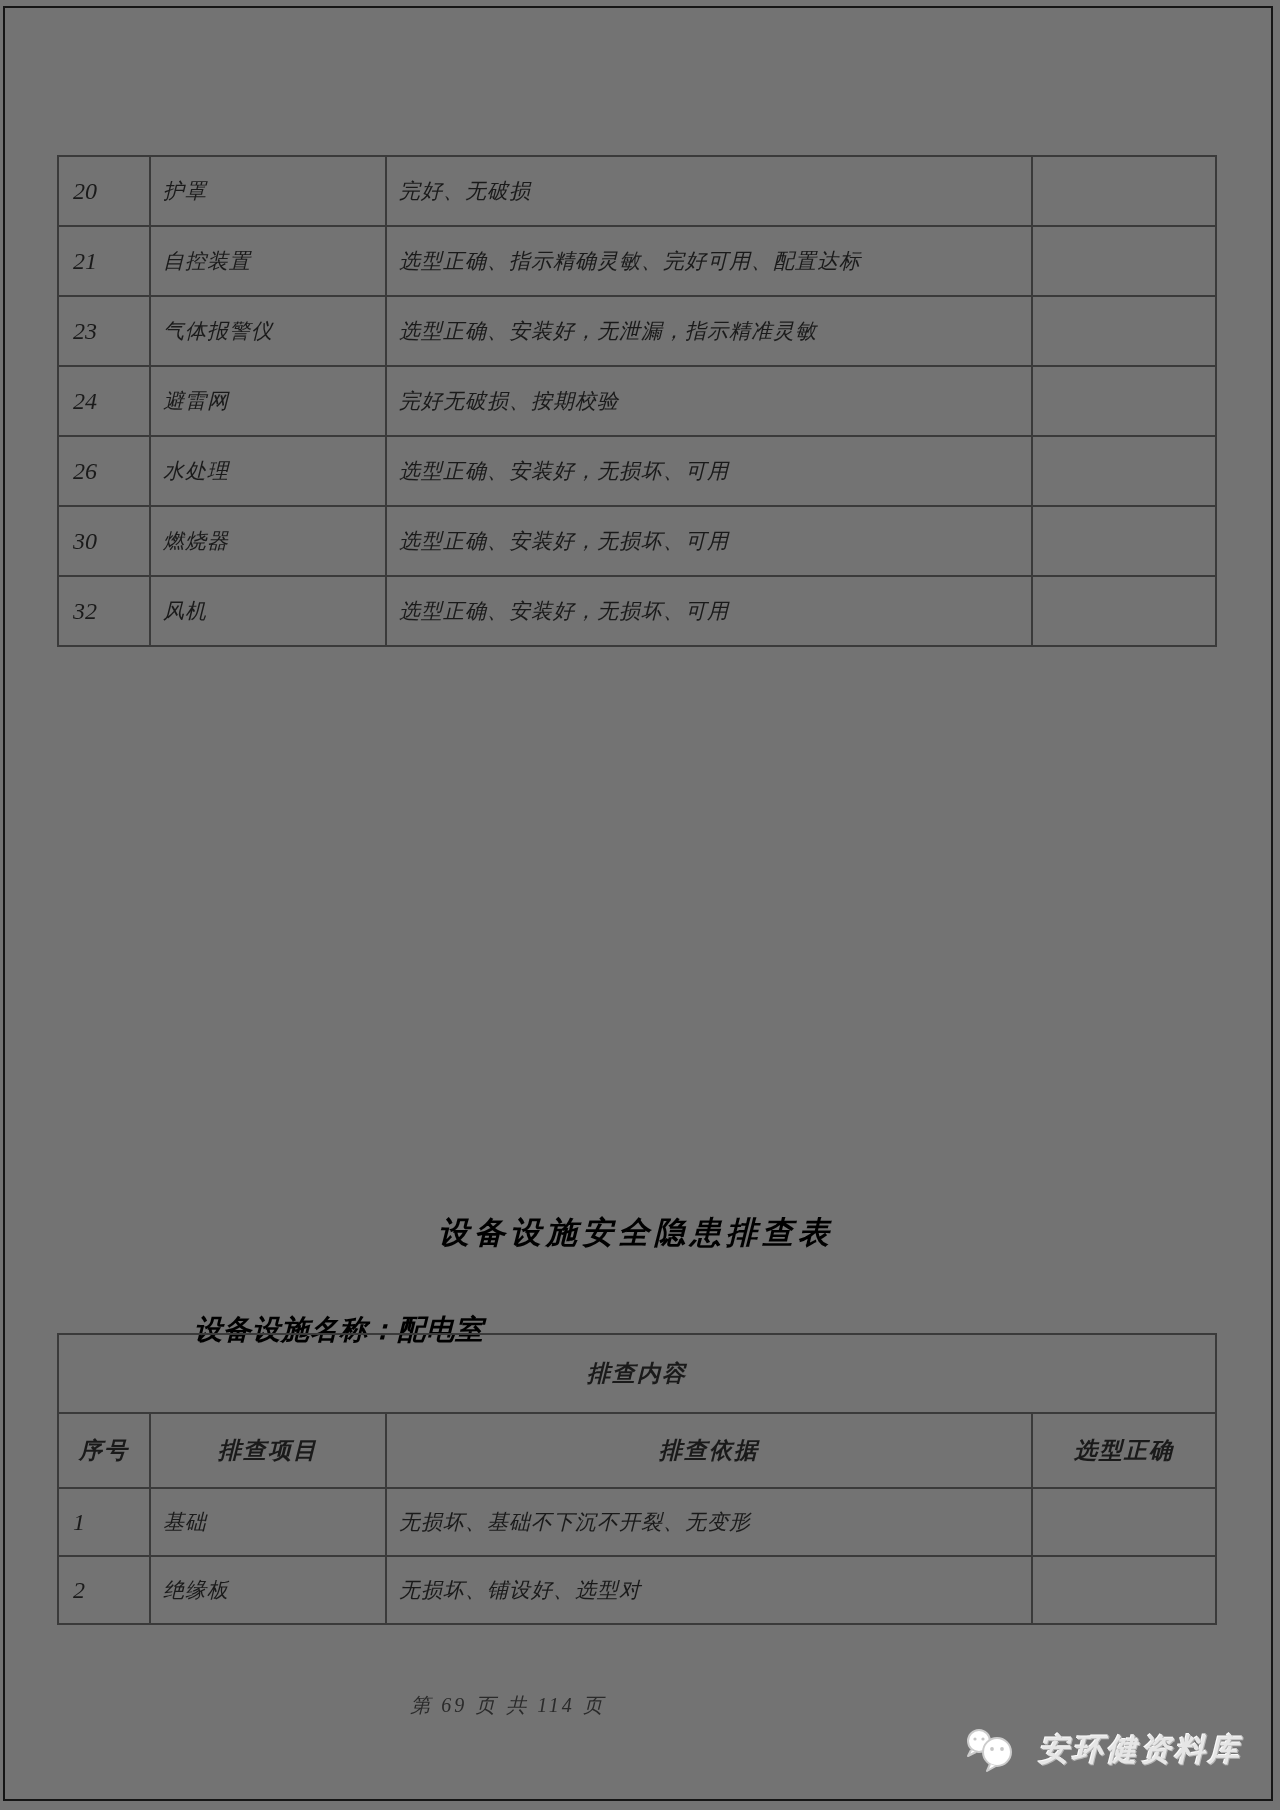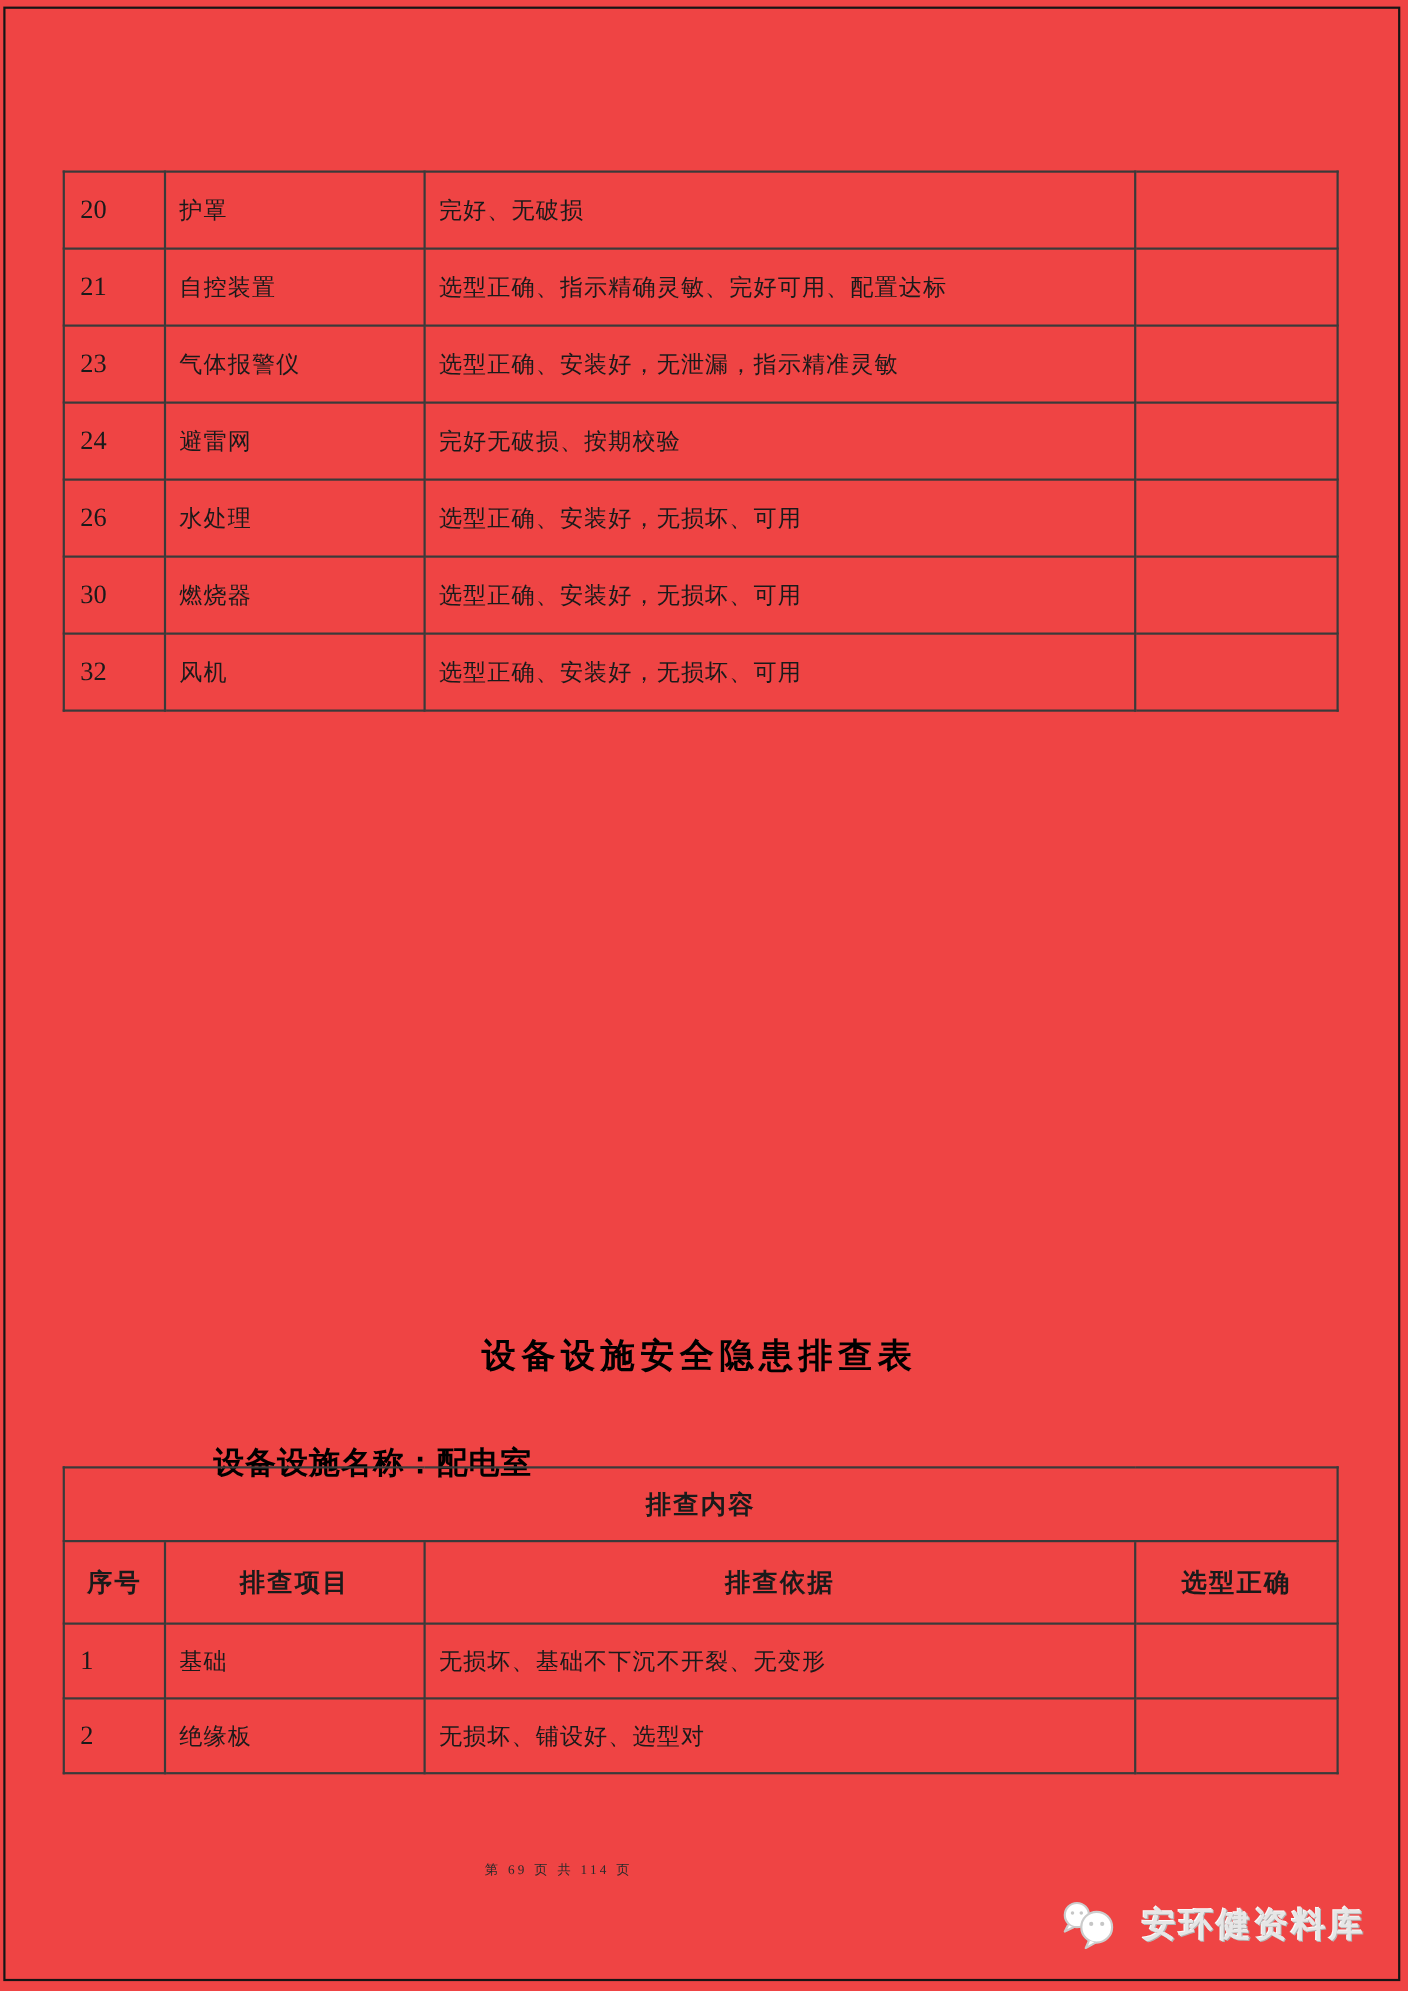--- a/index.html
+++ b/index.html
@@ -1,22 +1,23 @@
 <!DOCTYPE html>
 <html><head>
 <meta charset="utf-8">
 <style>
   html,body{margin:0;padding:0;background:#ffffff;}
   .page{
     position:relative;
     width:1280px;height:1810px;
-    background:#ef4444;
+    background:#737373;
     font-family:"Liberation Serif","DejaVu Serif",serif;
     color:#1a1a1a;
     overflow:hidden;
+    font-style:italic;
   }
   .page-frame{
     position:absolute;left:3px;top:6px;
     width:1270px;height:1795px;
     border:2px solid #151515;
     box-sizing:border-box;
     pointer-events:none;
   }
   table.doc{
     border-collapse:collapse;
@@ -39,21 +40,21 @@
     padding-left:14px;
     font-family:"Liberation Serif","DejaVu Serif",serif;
   }
   td.item,td.basis{
     font-size:21px;
     padding-left:12px;
     letter-spacing:1px;
   }
   td.status{padding:0;}
   #table1 tr{height:70px;}
-  #table2 tr.banner-row{height:67px;}
+  #table2 tr.banner-row{height:79px;}
   #table2 tr.header-row{height:75px;}
   #table2 tr.data-row{height:68px;}
   .banner-cell{
     text-align:center;
     font-family:"Liberation Sans","DejaVu Sans",sans-serif;
     font-weight:bold;
     font-size:23px;
     letter-spacing:2px;
   }
   .col-header{
@@ -82,21 +83,21 @@
     font-size:28px;
     letter-spacing:1px;
     color:#000000;
     margin-top:30px;
   }
   .page-footer{
     position:absolute;
     left:0;top:1692px;
     width:1016px;
     text-align:center;
-    font-size:12px;
+    font-size:20px;
     letter-spacing:3px;
     color:#2a2a2a;
     font-family:"Liberation Serif","DejaVu Serif",serif;
   }
   .watermark{
     position:absolute;
     right:38px;top:1728px;
     display:flex;
     align-items:center;
     gap:8px;

